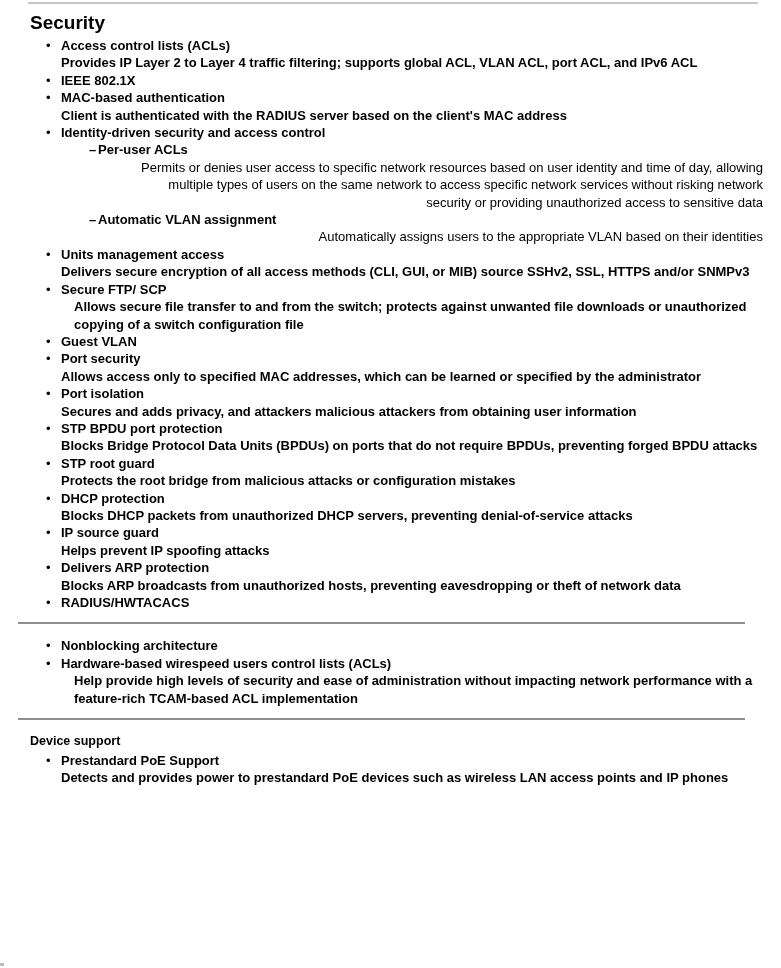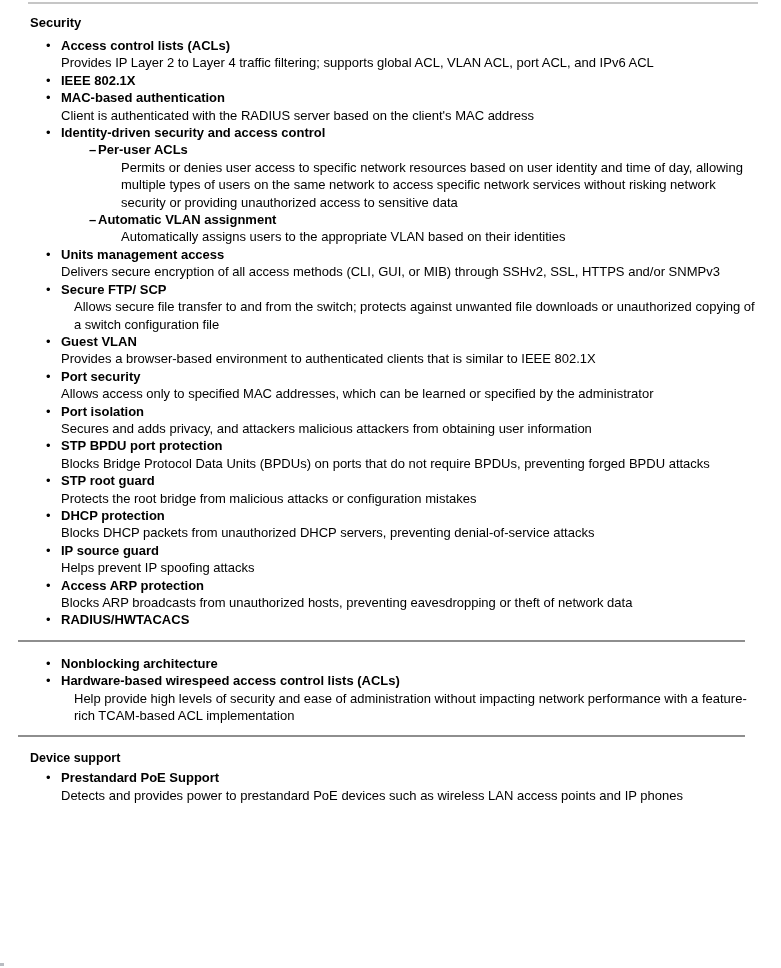--- a/index.html
+++ b/index.html
@@ -23,21 +23,21 @@
     left: 28px;
     width: 730px;
     height: 2px;
     background: #c6c6c6;
   }
   .content {
     padding: 13px 18px 0 30px;
   }
   .section-title {
     font-weight: bold;
-    font-size: 13px;
+    font-size: 19px;
     line-height: 20px;
     margin: 0 0 4px 0;
   }
   .section-title.small {
     font-size: 12.5px;
     line-height: 16px;
     margin: 4px 0 3px 0;
   }
   .divider {
     height: 2px;
@@ -49,33 +49,33 @@
     position: relative;
     padding-left: 31px;
     font-weight: bold;
   }
   .item-term .bullet {
     position: absolute;
     left: 16px;
     top: 0;
     font-weight: normal;
   }
-  .item-desc { padding-left: 31px; }
+  .item-desc { padding-left: 31px; font-weight: bold; }
   .item-desc.extra { padding-left: 44px; }
   .subitem-term {
     position: relative;
     padding-left: 68px;
     font-weight: bold;
   }
   .subitem-term .dash {
     position: absolute;
     left: 59px;
     top: 0;
   }
-  .subitem-desc { padding-left: 91px; }
+  .subitem-desc { padding-left: 91px; text-align: right; }
   .corner-artifact {
     position: absolute;
     left: 0;
     top: 963px;
     width: 4px;
     height: 3px;
     background: #b9bdc2;
   }
 </style>
 </head>
@@ -90,47 +90,46 @@
         <div class="item-desc">Provides IP Layer 2 to Layer 4 traffic filtering; supports global ACL, VLAN ACL, port ACL, and IPv6 ACL</div>
         <div class="item-term"><span class="bullet">•</span><span>IEEE 802.1X</span></div>
         <div class="item-term"><span class="bullet">•</span><span>MAC-based authentication</span></div>
         <div class="item-desc">Client is authenticated with the RADIUS server based on the client's MAC address</div>
         <div class="item-term"><span class="bullet">•</span><span>Identity-driven security and access control</span></div>
         <div class="subitem-term"><span class="dash">–</span><span>Per-user ACLs</span></div>
         <div class="subitem-desc">Permits or denies user access to specific network resources based on user identity and time of day, allowing multiple types of users on the same network to access specific network services without risking network security or providing unauthorized access to sensitive data</div>
         <div class="subitem-term"><span class="dash">–</span><span>Automatic VLAN assignment</span></div>
         <div class="subitem-desc">Automatically assigns users to the appropriate VLAN based on their identities</div>
         <div class="item-term"><span class="bullet">•</span><span>Units management access</span></div>
-        <div class="item-desc">Delivers secure encryption of all access methods (CLI, GUI, or MIB) through SSHv2, SSL, HTTPS and/or SNMPv3</div>
+        <div class="item-desc">Delivers secure encryption of all access methods (CLI, GUI, or MIB) source SSHv2, SSL, HTTPS and/or SNMPv3</div>
         <div class="item-term"><span class="bullet">•</span><span>Secure FTP/ SCP</span></div>
         <div class="item-desc extra">Allows secure file transfer to and from the switch; protects against unwanted file downloads or unauthorized copying of a switch configuration file</div>
         <div class="item-term"><span class="bullet">•</span><span>Guest VLAN</span></div>
-        <div class="item-desc">Provides a browser-based environment to authenticated clients that is similar to IEEE 802.1X</div>
         <div class="item-term"><span class="bullet">•</span><span>Port security</span></div>
         <div class="item-desc">Allows access only to specified MAC addresses, which can be learned or specified by the administrator</div>
         <div class="item-term"><span class="bullet">•</span><span>Port isolation</span></div>
         <div class="item-desc">Secures and adds privacy, and attackers malicious attackers from obtaining user information</div>
         <div class="item-term"><span class="bullet">•</span><span>STP BPDU port protection</span></div>
         <div class="item-desc">Blocks Bridge Protocol Data Units (BPDUs) on ports that do not require BPDUs, preventing forged BPDU attacks</div>
         <div class="item-term"><span class="bullet">•</span><span>STP root guard</span></div>
         <div class="item-desc">Protects the root bridge from malicious attacks or configuration mistakes</div>
         <div class="item-term"><span class="bullet">•</span><span>DHCP protection</span></div>
         <div class="item-desc">Blocks DHCP packets from unauthorized DHCP servers, preventing denial-of-service attacks</div>
         <div class="item-term"><span class="bullet">•</span><span>IP source guard</span></div>
         <div class="item-desc">Helps prevent IP spoofing attacks</div>
-        <div class="item-term"><span class="bullet">•</span><span>Access ARP protection</span></div>
+        <div class="item-term"><span class="bullet">•</span><span>Delivers ARP protection</span></div>
         <div class="item-desc">Blocks ARP broadcasts from unauthorized hosts, preventing eavesdropping or theft of network data</div>
         <div class="item-term"><span class="bullet">•</span><span>RADIUS/HWTACACS</span></div>
       </div>
     </div>
     <div class="divider"></div>
     <div class="section">
       <div class="feature-list">
         <div class="item-term"><span class="bullet">•</span><span>Nonblocking architecture</span></div>
-        <div class="item-term"><span class="bullet">•</span><span>Hardware-based wirespeed access control lists (ACLs)</span></div>
+        <div class="item-term"><span class="bullet">•</span><span>Hardware-based wirespeed users control lists (ACLs)</span></div>
         <div class="item-desc extra">Help provide high levels of security and ease of administration without impacting network performance with a feature-rich TCAM-based ACL implementation</div>
       </div>
     </div>
     <div class="divider"></div>
     <div class="section">
       <div class="section-title small">Device support</div>
       <div class="feature-list">
         <div class="item-term"><span class="bullet">•</span><span>Prestandard PoE Support</span></div>
         <div class="item-desc">Detects and provides power to prestandard PoE devices such as wireless LAN access points and IP phones</div>
       </div>

